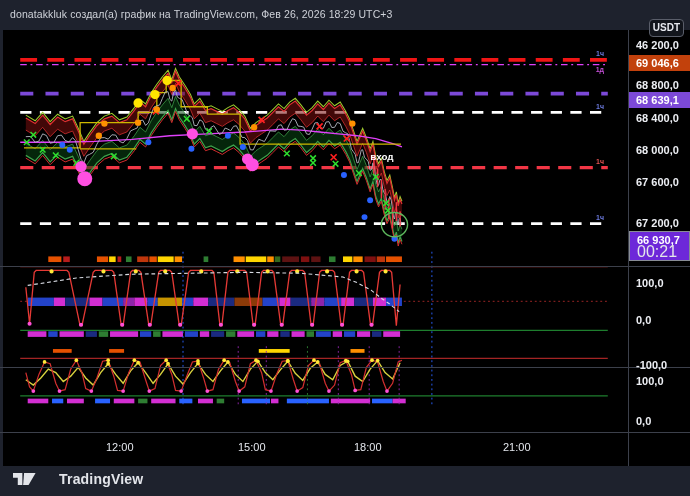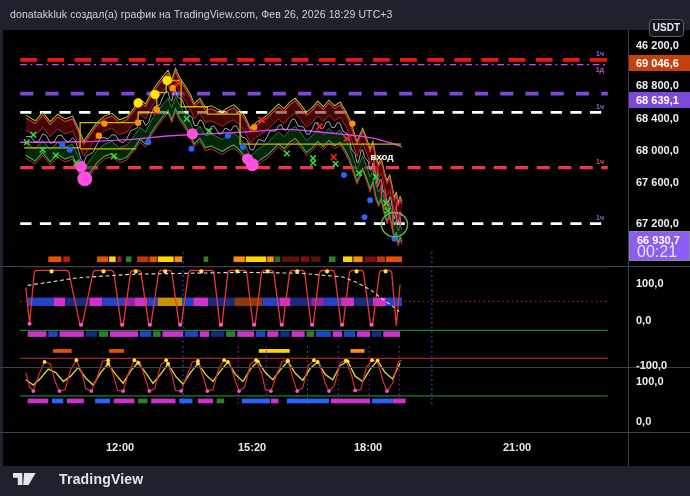--- a/index.html
+++ b/index.html
@@ -12,24 +12,24 @@
   .sep-h{position:absolute;left:0;width:690px;height:1px;background:#3c404b;}
   .sep-v{position:absolute;top:30px;width:1px;height:436px;background:#3c404b;}
   .usdt-btn{position:absolute;right:6px;top:19px;background:#12151c;border:1px solid #5a5e6a;
             border-radius:4px;color:#e6e8ee;font-size:10px;font-weight:bold;padding:3px 3px;line-height:1;}
   .axis-col{position:absolute;left:629px;top:30px;width:61px;height:402px;}
   .axis-col .tick{position:absolute;left:7px;font-size:11px;font-weight:600;color:#eceef3;white-space:nowrap;}
   .badge{position:absolute;left:0px;width:61px;font-size:11px;font-weight:bold;color:#fff;
          padding:2px 0 2px 7px;box-sizing:border-box;}
   .badge.red{background:#c2410c;}
   .badge.purple{background:#7c49d8;}
-  .badge.last{background:#8b5cf6;color:#fff;line-height:12px;border:1px solid #888c95;}
+  .badge.last{background:#6d28d9;color:#fff;line-height:12px;border:1px solid #888c95;}
   .badge.last .cd{font-size:16px;font-weight:normal;color:#e4e6ea;}
   .timeaxis{position:absolute;left:0;top:432px;width:628px;height:34px;}
-  .timeaxis .tlabel{position:absolute;top:9px;font-size:11px;font-weight:700;color:#e4e7ed;}
+  .timeaxis .tlabel{position:absolute;top:9px;font-size:11px;font-weight:400;color:#e4e7ed;}
   .bottombar{position:absolute;left:0;top:466px;width:690px;height:30px;background:#1e222d;}
   .tvlogo{position:absolute;left:13px;top:4px;display:flex;align-items:center;gap:23px;}
   .tvlogo .brand{font-size:14px;font-weight:bold;color:#e3e5ea;letter-spacing:.2px;}
   svg text{font-family:"Liberation Sans", sans-serif;}
 </style>
 </head>
 <body>
 
 <div class="topbar">
   <div class="attr">donatakkluk создал(а) график на TradingView.com, Фев 26, 2026 18:29 UTC+3</div>
@@ -308,21 +308,21 @@
     <div class="tick" style="top: 179px; margin-top: 8px;">67 200,0</div>
     <div class="tick" style="top: 247px;">100,0</div>
     <div class="tick" style="top: 284px;">0,0</div>
     <div class="tick" style="top: 315px; margin-top: 14px;">-100,0</div>
     <div class="tick" style="top: 345px;">100,0</div>
     <div class="tick" style="top: 385px;">0,0</div>
   </div>
 
 <div class="timeaxis" id="time-axis">
     <div class="tlabel" style="left: 106px;">12:00</div>
-    <div class="tlabel" style="left: 238px;">15:20</div>
+    <div class="tlabel" style="left: 238px;">15:00</div>
     <div class="tlabel" style="left: 354px;">18:00</div>
     <div class="tlabel" style="left: 503px;">21:00</div>
   </div>
 
 <button class="usdt-btn">USDT</button>
 
 <div class="bottombar">
   <div class="tvlogo">
     <svg width="23" height="18" viewBox="0 0 27 20">
       <path d="M0 3h11v14H5.6V8.4H0z" fill="#e3e5ea"></path>

